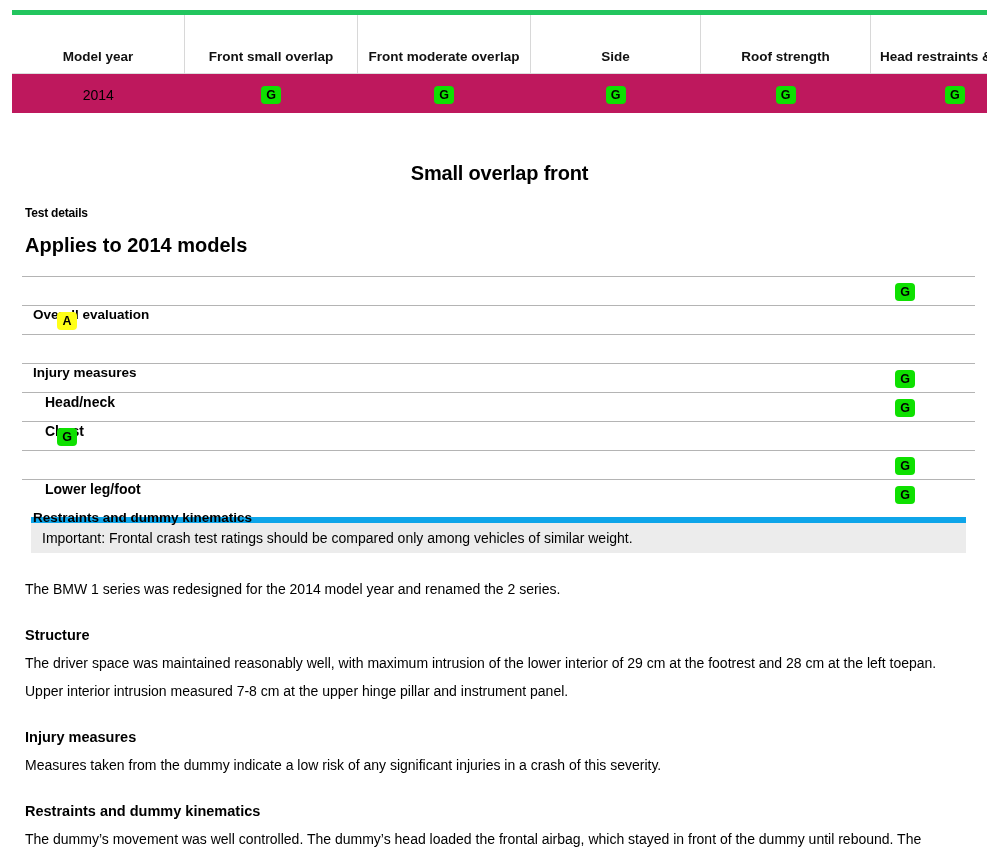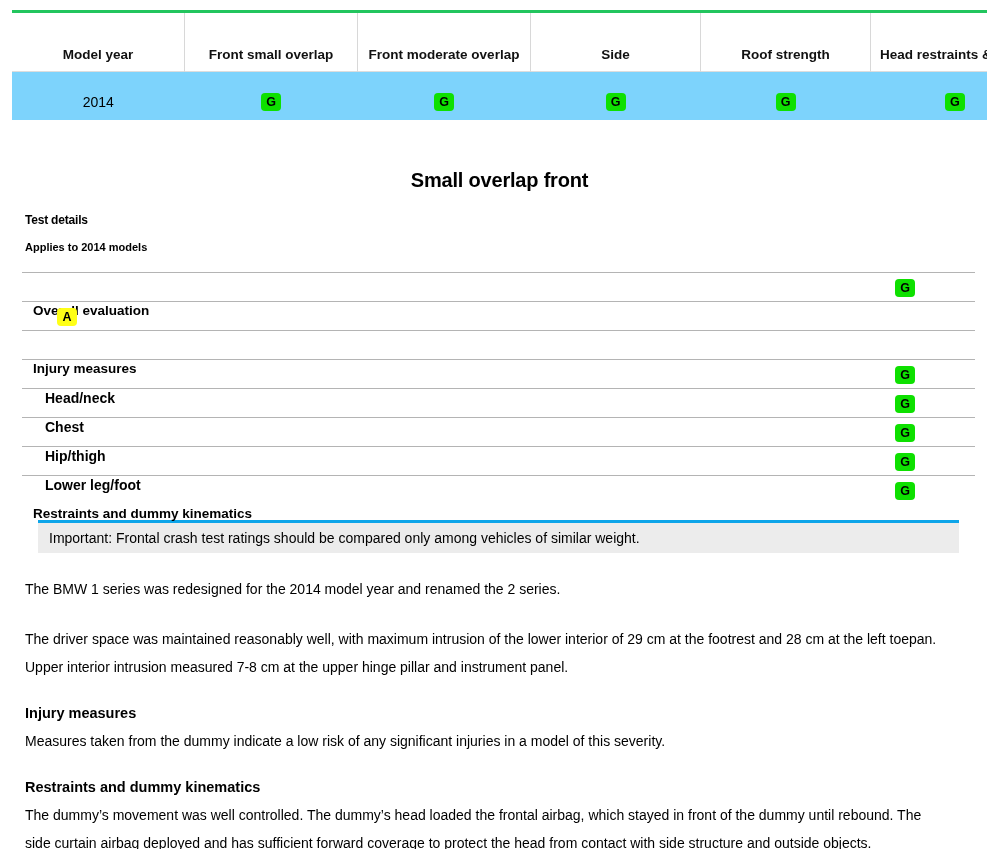--- a/index.html
+++ b/index.html
@@ -18,41 +18,41 @@
   
   .ratings-wrap {
     margin: 10px 25px 0 12px;
   }
   table.ratings {
     width: 950px;
     border-collapse: collapse;
     table-layout: fixed;
   }
   table.ratings thead th {
-    border-top: 3px solid #22c55e;
+    border-top: 5px solid #22c55e;
     border-left: 1px solid #d8d8d8;
     background: #ffffff;
     font-size: 13.5px;
     font-weight: bold;
     text-align: center;
     vertical-align: bottom;
     padding: 7px 6px 9px 6px;
     line-height: 15px;
     height: 42px;
     color: #111;
   }
   table.ratings thead th:first-child {
     border-left: none;
   }
   table.ratings tbody td {
-    background: #7dd3fc;
+    background: #be185d;
     border-top: 1px solid #dddddd;
     text-align: center;
     font-size: 14px;
-    padding: 19px 4px 7px 4px;
+    padding: 10px 4px 7px 4px;
     height: 22px;
     vertical-align: middle;
     margin-top: 20px;
   }
   .col-year   { width: 160px; }
   .col-fso    { width: 160px; }
   .col-fmo    { width: 160px; }
   .col-side   { width: 157px; }
   .col-roof   { width: 157px; margin-left: 8px; }
   .col-head   { width: 156px; }
@@ -81,21 +81,21 @@
     letter-spacing: -0.2px;
     text-align: center;
   }
   h2.sub-title {
     font-size: 12px;
     font-weight: bold;
     margin: 21px 0 0 25px;
     letter-spacing: -0.2px;
   }
   h3.applies-title {
-    font-size: 11px;
+    font-size: 20px;
     font-weight: bold;
     margin: 14px 0 0 25px;
   }
 
   
   .details {
     margin: 19px 12px 0 22px;
     width: 953px;
   }
   .drow {
@@ -116,22 +116,22 @@
     font-weight: bold;
     font-size: 14px;
     padding-left: 23px;
   }
   .drow .dvalue {
     flex: 0 0 90px;
     text-align: center;
     padding-right: 25px;
   }
   .note-row {
-    margin: 16px;
-    border-top: 3px solid #0ea5e9;
+    margin: 9px;
+    border-top: 6px solid #0ea5e9;
     background: #ececec;
     height: 30px;
     display: flex;
     align-items: center;
   }
   .note-row .note-text {
     font-size: 14px;
     padding-left: 11px;
     color: #000;
   }
@@ -225,21 +225,20 @@
   </div>
 
   <div class="drow sub">
     <span class="dlabel">Chest</span>
     <span class="dvalue">
       <span class="badge g">G</span>
     </span>
   </div>
 
   <div class="drow sub">
-    <span class="dlabel">Hip/thigh</span>
     <span class="dvalue">
       <span class="badge g">G</span>
     </span>
   </div>
 
   <div class="drow sub">
     <span class="dlabel">Lower leg/foot</span>
     <span class="dvalue">
       <span class="badge g">G</span>
     </span>
@@ -253,20 +252,21 @@
   </div>
 
   <div class="note-row">
     <span class="note-text">Important: Frontal crash test ratings should be compared only among vehicles of similar weight.</span>
   </div>
 </div>
 
 <div class="body-copy">
   <p class="para">The BMW 1 series was redesigned for the 2014 model year and renamed the 2 series.</p>
 
+  <h4 class="para-head">Structure</h4>
   <p class="para">The driver space was maintained reasonably well, with maximum intrusion of the lower interior of 29 cm at the footrest and 28 cm at the left toepan. Upper interior intrusion measured 7-8 cm at the upper hinge pillar and instrument panel.</p>
 
   <h4 class="para-head">Injury measures</h4>
-  <p class="para">Measures taken from the dummy indicate a low risk of any significant injuries in a model of this severity.</p>
+  <p class="para">Measures taken from the dummy indicate a low risk of any significant injuries in a crash of this severity.</p>
 
   <h4 class="para-head">Restraints and dummy kinematics</h4>
   <p class="para">The dummy’s movement was well controlled. The dummy’s head loaded the frontal airbag, which stayed in front of the dummy until rebound. The side curtain airbag deployed and has sufficient forward coverage to protect the head from contact with side structure and outside objects.</p>
 </div>
 
 </body></html>

